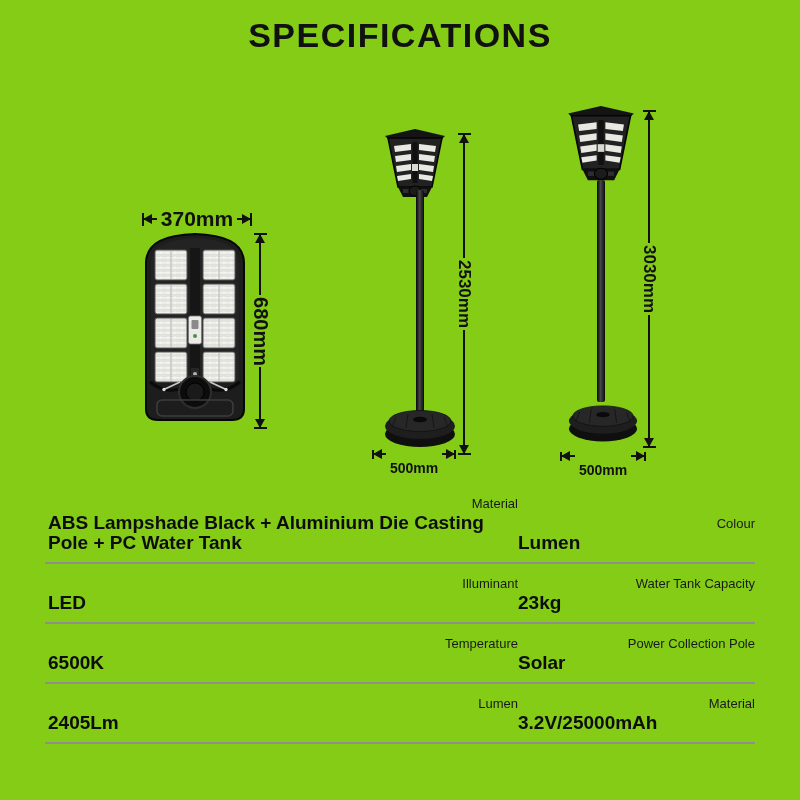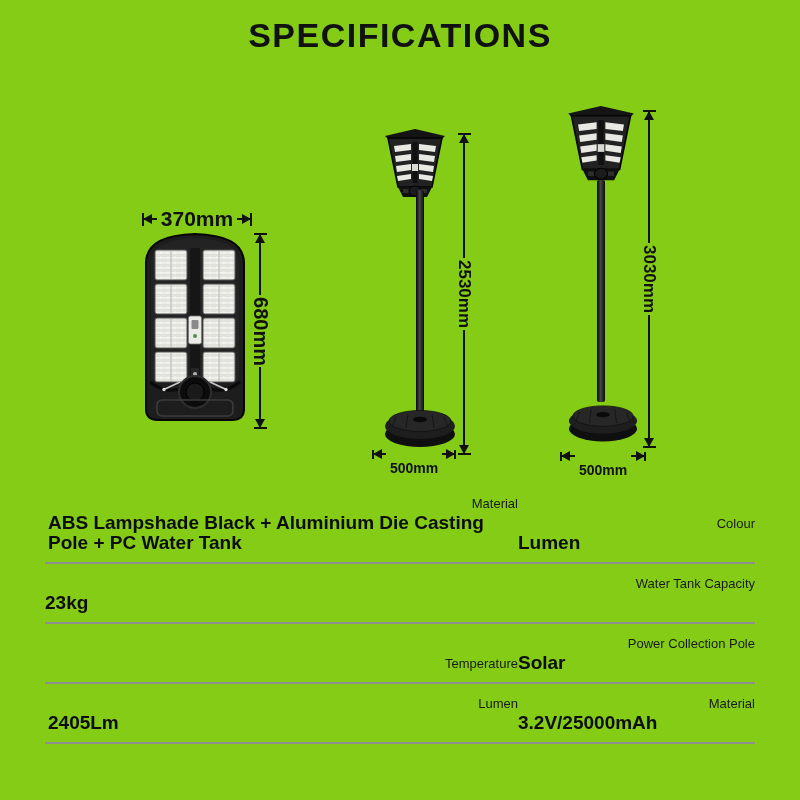--- a/index.html
+++ b/index.html
@@ -233,29 +233,34 @@
         <div class="spec-label">Material</div>
         <div class="spec-value">ABS Lampshade Black + Aluminium Die Casting Pole + PC Water Tank</div>
       </div>
       <div class="spec-cell right">
         <div class="spec-label">Colour</div>
         <div class="spec-value">Lumen</div>
       </div>
     </div>
 
     <div class="spec-row">
+      <div class="spec-cell left">
+        <div class="spec-label">Illuminant</div>
+        <div class="spec-value">LED</div>
+      </div>
       <div class="spec-cell right">
         <div class="spec-label">Water Tank Capacity</div>
         <div class="spec-value">23kg</div>
       </div>
     </div>
 
     <div class="spec-row">
       <div class="spec-cell left">
         <div class="spec-label">Temperature</div>
+        <div class="spec-value">6500K</div>
       </div>
       <div class="spec-cell right">
         <div class="spec-label">Power Collection Pole</div>
         <div class="spec-value">Solar</div>
       </div>
     </div>
 
     <div class="spec-row">
       <div class="spec-cell left">
         <div class="spec-label">Lumen</div>

